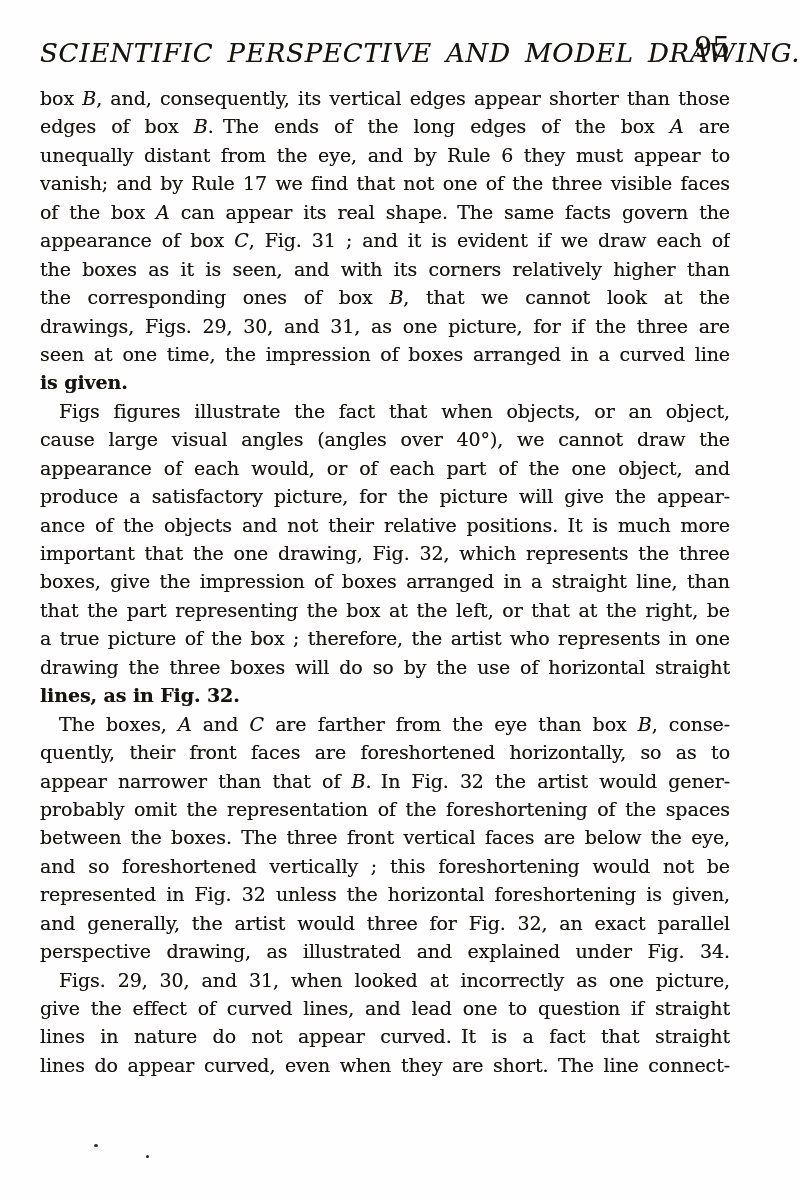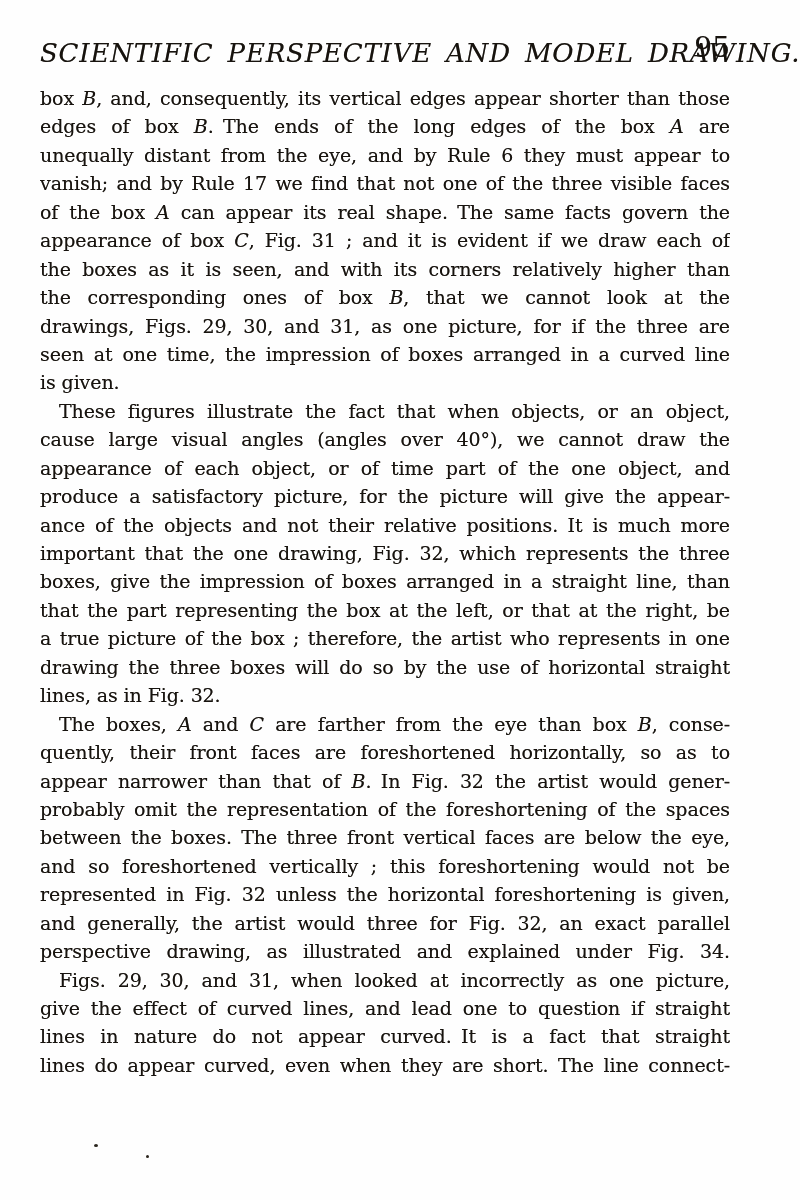--- a/index.html
+++ b/index.html
@@ -32,21 +32,21 @@
     position:absolute;top:84px;left:40px;width:690px;
     font-size:19px;line-height:28.45px;letter-spacing:-0.1px;
     text-shadow:0 0 0.45px rgba(23,19,14,0.55);
   }
   .paragraph{margin:0;padding:0;}
   .line{
     height:28.45px;overflow:hidden;
     text-align:justify;text-align-last:justify;
     white-space:normal;
   }
-  .line.ragged{text-align-last:left;}
+  .line.ragged{text-align-last:left;font-weight:bold;}
   .line.indent{padding-left:19px;}
   .it{font-style:italic;}
   .speck{position:absolute;background:#2a241d;border-radius:50%;}
   .speck.s1{left:94px;top:1144px;width:4px;height:3px;}
   .speck.s2{left:146px;top:1155px;width:3px;height:3px;}
 </style>
 </head>
 <body>
 
 <div class="page">
@@ -63,23 +63,23 @@
         <div class="line"><span>vanish; and by Rule 17 we find that not one of the three visible faces</span></div>
         <div class="line"><span>of the box </span><span class="it">A</span><span> can appear its real shape. The same facts govern the</span></div>
         <div class="line"><span>appearance of box </span><span class="it">C</span><span>, Fig. 31 ; and it is evident if we draw each of</span></div>
         <div class="line"><span>the boxes as it is seen, and with its corners relatively higher than</span></div>
         <div class="line"><span>the corresponding ones of box </span><span class="it">B</span><span>, that we cannot look at the</span></div>
         <div class="line"><span>drawings, Figs. 29, 30, and 31, as one picture, for if the three are</span></div>
         <div class="line"><span>seen at one time, the impression of boxes arranged in a curved line</span></div>
         <div class="line ragged"><span>is given.</span></div>
       </div>
       <div class="paragraph">
-        <div class="line indent"><span>These figures illustrate the fact that when objects, or an object,</span></div>
+        <div class="line indent"><span>Figs figures illustrate the fact that when objects, or an object,</span></div>
         <div class="line"><span>cause large visual angles (angles over 40°), we cannot draw the</span></div>
-        <div class="line"><span>appearance of each object, or of time part of the one object, and</span></div>
+        <div class="line"><span>appearance of each would, or of each part of the one object, and</span></div>
         <div class="line"><span>produce a satisfactory picture, for the picture will give the appear-</span></div>
         <div class="line"><span>ance of the objects and not their relative positions. It is much more</span></div>
         <div class="line"><span>important that the one drawing, Fig. 32, which represents the three</span></div>
         <div class="line"><span>boxes, give the impression of boxes arranged in a straight line, than</span></div>
         <div class="line"><span>that the part representing the box at the left, or that at the right, be</span></div>
         <div class="line"><span>a true picture of the box ; therefore, the artist who represents in one</span></div>
         <div class="line"><span>drawing the three boxes will do so by the use of horizontal straight</span></div>
         <div class="line ragged"><span>lines, as in Fig. 32.</span></div>
       </div>
       <div class="paragraph">

